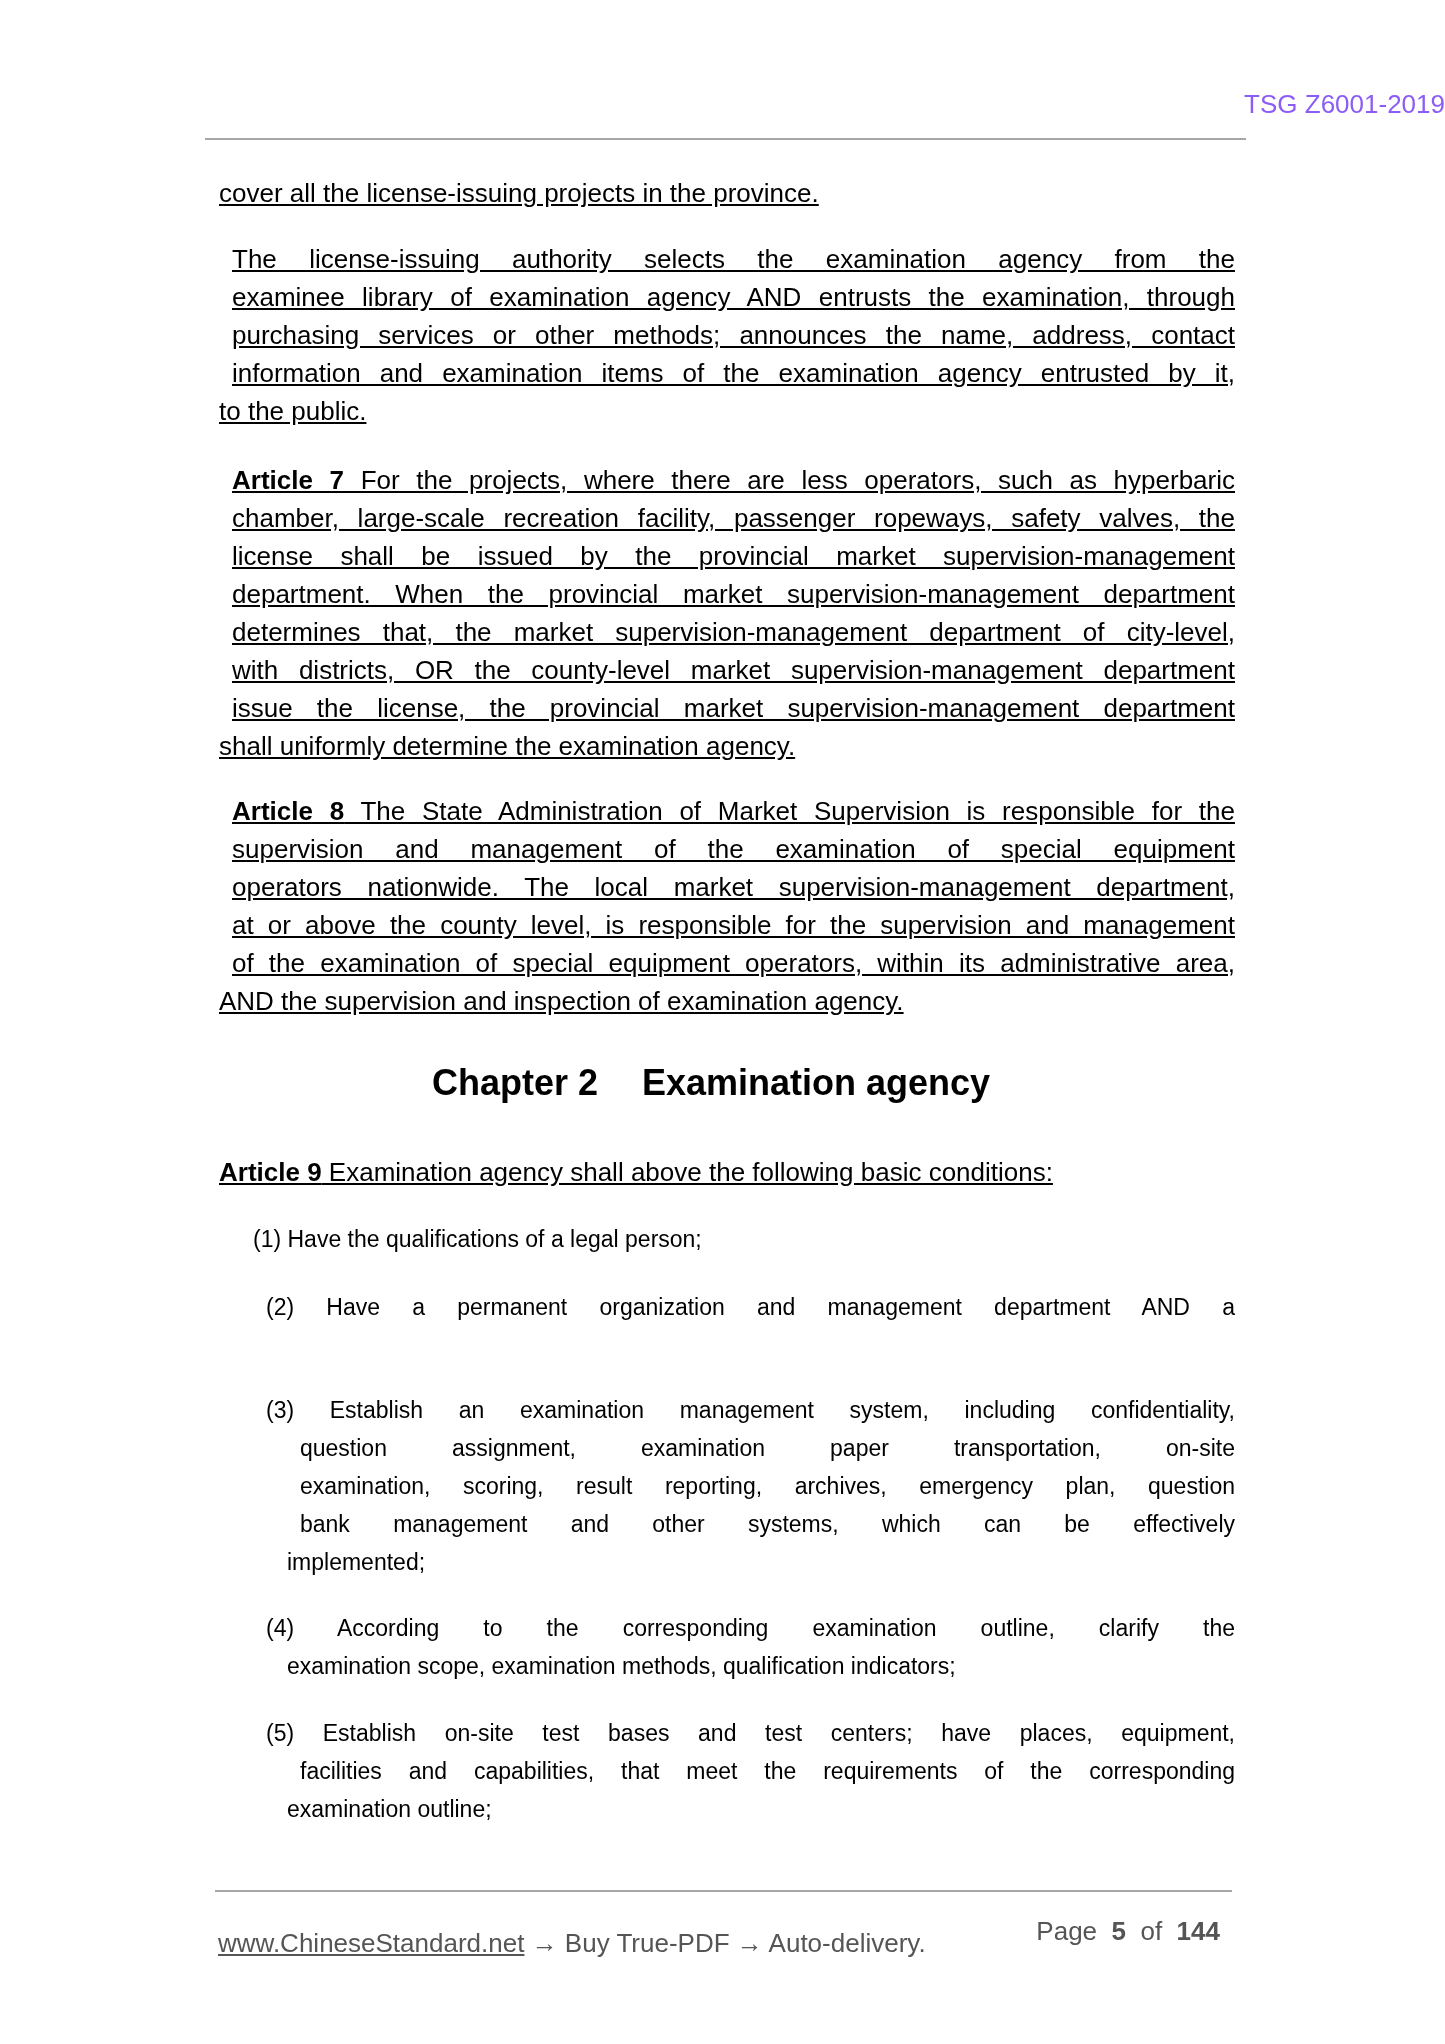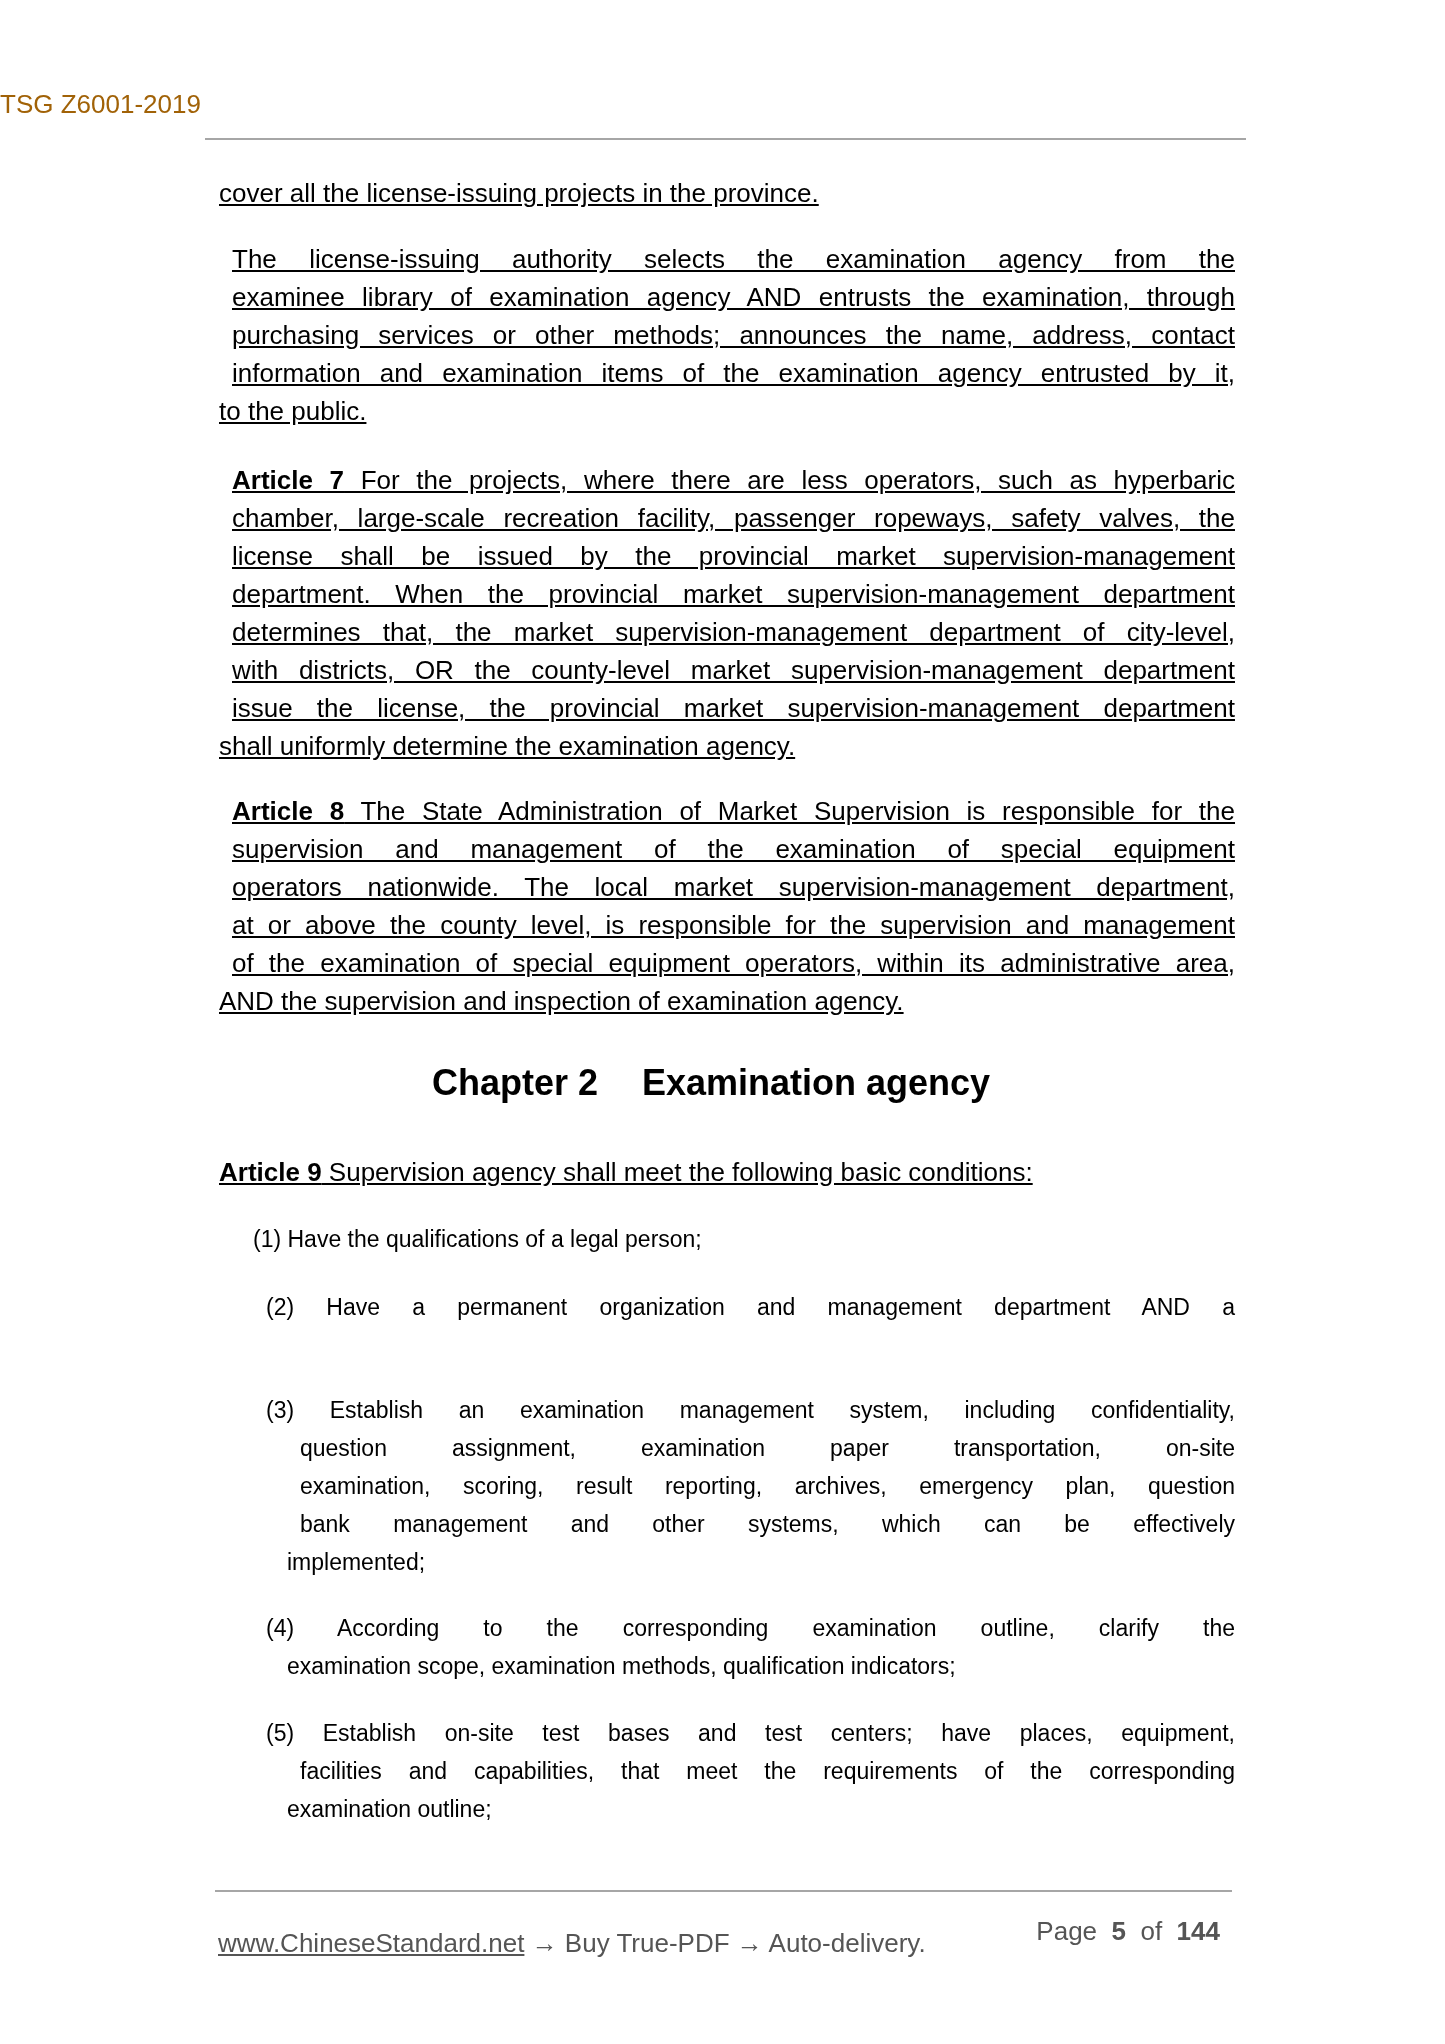--- a/index.html
+++ b/index.html
@@ -2,22 +2,22 @@
 <html><head>
 <meta charset="utf-8">
 <style>
   html, body { margin: 0; padding: 0; background: #ffffff; }
   body {
     width: 1445px; height: 2044px; position: relative; overflow: hidden;
     font-family: "Liberation Sans", sans-serif; color: #000;
   }
   .abs { position: absolute; white-space: nowrap; }
   .header-title {
-    left: 0; width: 1445px; text-align: left; top: 89px;
-    font-size: 26px; color: #a16207; line-height: 30px;
+    left: 0; width: 1445px; text-align: right; top: 89px;
+    font-size: 26px; color: #8b5cf6; line-height: 30px;
   }
   .rule { position: absolute; height: 2px; background: #a6a6a6; }
   .para {
     position: absolute; left: 219px; width: 1016px;
     font-size: 26px; line-height: 38px; text-align: justify;
     text-align-last: left;
     text-decoration: underline;
   }
   .para b { font-weight: bold; }
   .jl { display: block; text-align: justify; text-align-last: justify; white-space: nowrap; margin-left: 13px; }
@@ -72,21 +72,21 @@
   <span class="jl">supervision and management of the examination of special equipment</span>
   <span class="jl">operators nationwide. The local market supervision-management department,</span>
   <span class="jl">at or above the county level, is responsible for the supervision and management</span>
   <span class="jl">of the examination of special equipment operators, within its administrative area,</span>
   <span class="ll">AND the supervision and inspection of examination agency.</span>
 </div>
 
 <div class="chapter"><span>Chapter 2</span><span style="display:inline-block;width:44px;"></span><span>Examination agency</span></div>
 
 <div class="para" style="top:1153px;">
-  <span class="ll"><b>Article 9</b><span> Supervision agency shall meet the following basic conditions:</span></span>
+  <span class="ll"><b>Article 9</b><span> Examination agency shall above the following basic conditions:</span></span>
 </div>
 
 <div class="list-item" style="top:1220px;">
   <span class="ll">(1) Have the qualifications of a legal person;</span>
 </div>
 
 <div class="list-item" style="top:1288px;">
   <span class="jl">(2) Have a permanent organization and management department AND a</span>
 </div>
 

